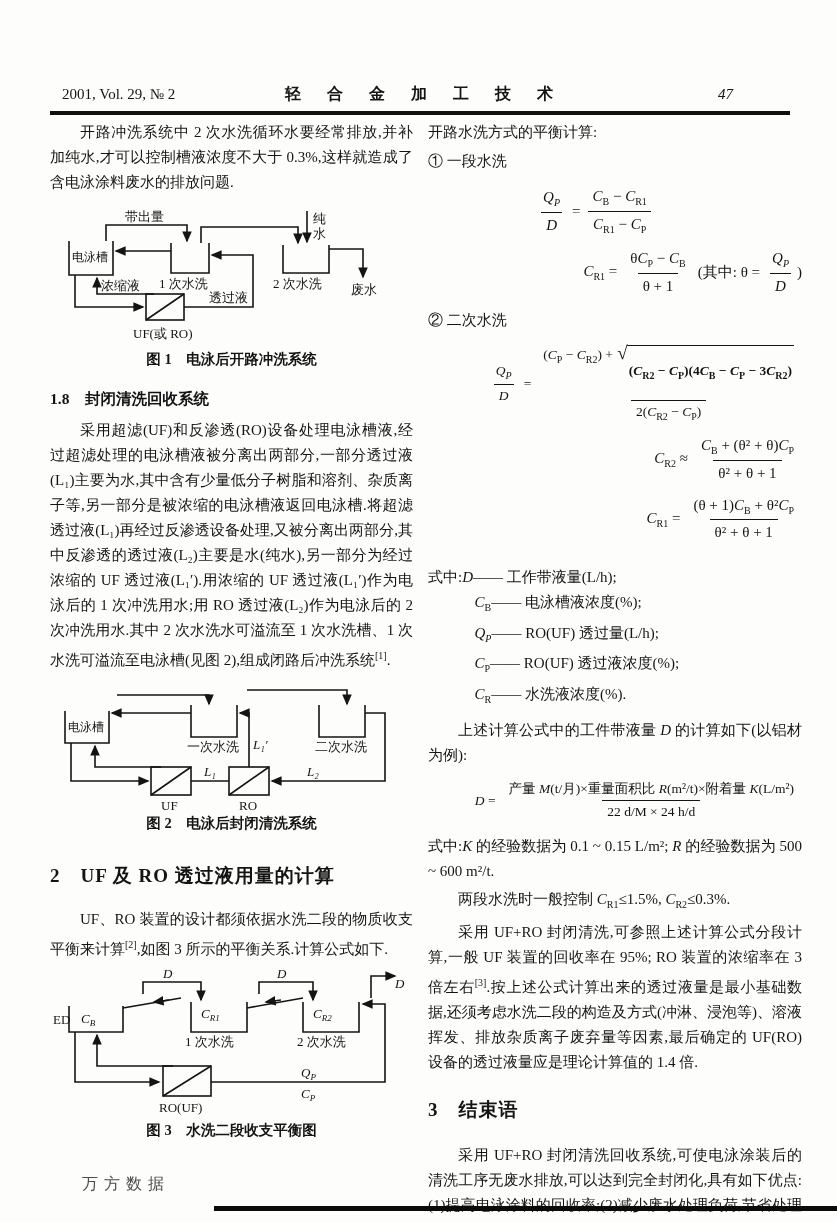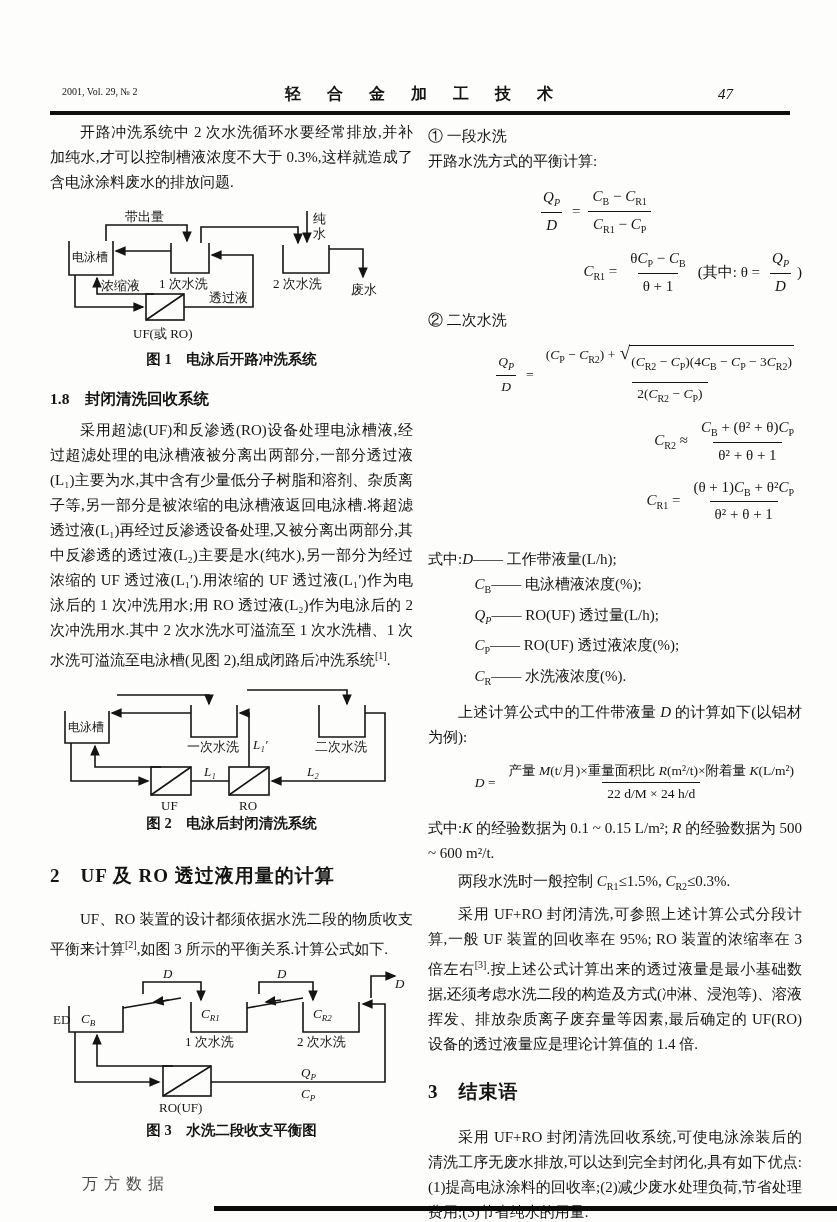--- a/index.html
+++ b/index.html
@@ -1,20 +1,20 @@
 <!DOCTYPE html>
 <html><head>
 <meta charset="utf-8">
 <style>
   html,body{margin:0;padding:0;}
   body{width:837px;height:1222px;background:#ffffff;font-family:"Liberation Serif","DejaVu Serif",serif;color:#141414;}
   .page{position:relative;width:837px;height:1222px;background:#fdfdfb;overflow:hidden;}
 
   
-  .hdr-issue{position:absolute;left:62px;top:86px;font-size:10px;}
+  .hdr-issue{position:absolute;left:62px;top:86px;font-size:15px;}
   .hdr-journal{position:absolute;left:285px;top:84px;font-size:16px;font-weight:bold;letter-spacing:11px;}
   .hdr-page{position:absolute;left:718px;top:86px;font-size:15px;font-style:italic;}
   .hdr-rule{position:absolute;left:50px;top:111px;width:740px;height:4px;background:#101010;}
 
   
   .col-left{position:absolute;left:50px;top:120px;width:363px;}
   .col-right{position:absolute;left:428px;top:120px;width:374px;}
 
   p.body{font-size:15px;line-height:25px;text-align:justify;text-indent:2em;margin:0;}
   .sec-sub{font-size:15.5px;font-weight:bold;margin:20px 0 8px 0;}
@@ -31,21 +31,21 @@
   
   .formula{display:flex;align-items:center;font-size:15px;margin:12px 0;line-height:1.35;}
   .formula.center{justify-content:center;padding-right:40px;}
   .formula.left{justify-content:flex-end;padding-left:8px;}
   .formula.small{font-size:13.5px;}
   .frac{display:inline-flex;flex-direction:column;align-items:center;vertical-align:middle;margin:0 3px;}
   .frac .num{padding:0 5px 2px 5px;white-space:nowrap;}
   .frac .den{border-top:1.4px solid #141414;padding:2px 5px 0 5px;white-space:nowrap;}
   .sqrt{display:inline-flex;align-items:flex-start;}
   .sqrt-sym{font-size:19px;line-height:1;margin:-2px -1px 0 1px;}
-  .radicand{border-top:1.4px solid #141414;padding:7px 2px;white-space:nowrap;}
+  .radicand{border-top:1.4px solid #141414;padding:16px 2px;white-space:nowrap;font-weight:bold;}
   .eq-lhs{margin-right:5px;white-space:nowrap;}
   .eq-mid{margin:0 4px;white-space:nowrap;}
   sub{font-size:10px;}
   sup{font-size:10px;}
 
   .def-line{font-size:15px;line-height:25.5px;}
   .def-line.ind{margin-left:3.1em;}
 
   .watermark{position:absolute;left:82px;top:1174px;font-size:16px;letter-spacing:6px;color:#4c4c4c;}
   .scan-line{position:absolute;left:214px;top:1206px;width:623px;height:5px;background:#0b0b0b;}
@@ -180,22 +180,22 @@
         <text class="svg-label svg-var" x="250" y="109"><tspan>Q</tspan><tspan class="svg-sub" dy="3">P</tspan></text>
         <text class="svg-label svg-var" x="250" y="130"><tspan>C</tspan><tspan class="svg-sub" dy="3">P</tspan></text>
         <text class="svg-label" x="108" y="144">RO(UF)</text>
       </svg>
       <div class="fig-caption">图 3　水洗二段收支平衡图</div>
     </div>
   </div>
 
   <div class="col-right">
 
+    <p class="body" style="text-indent:0;">开路水洗方式的平衡计算:</p>
     <p class="body" style="text-indent:0;margin-top:4px;">① 一段水洗</p>
-    <p class="body" style="text-indent:0;">开路水洗方式的平衡计算:</p>
 
     <div class="formula center">
       <span class="frac">
           <span class="num"><i>Q</i><sub><i>P</i></sub></span>
           <span class="den"><i>D</i></span>
         </span>
       <span class="eq-mid">=</span>
       <span class="frac">
           <span class="num"><i>C</i><sub>B</sub> − <i>C</i><sub>R1</sub></span>
           <span class="den"><i>C</i><sub>R1</sub> − <i>C</i><sub>P</sub></span>

